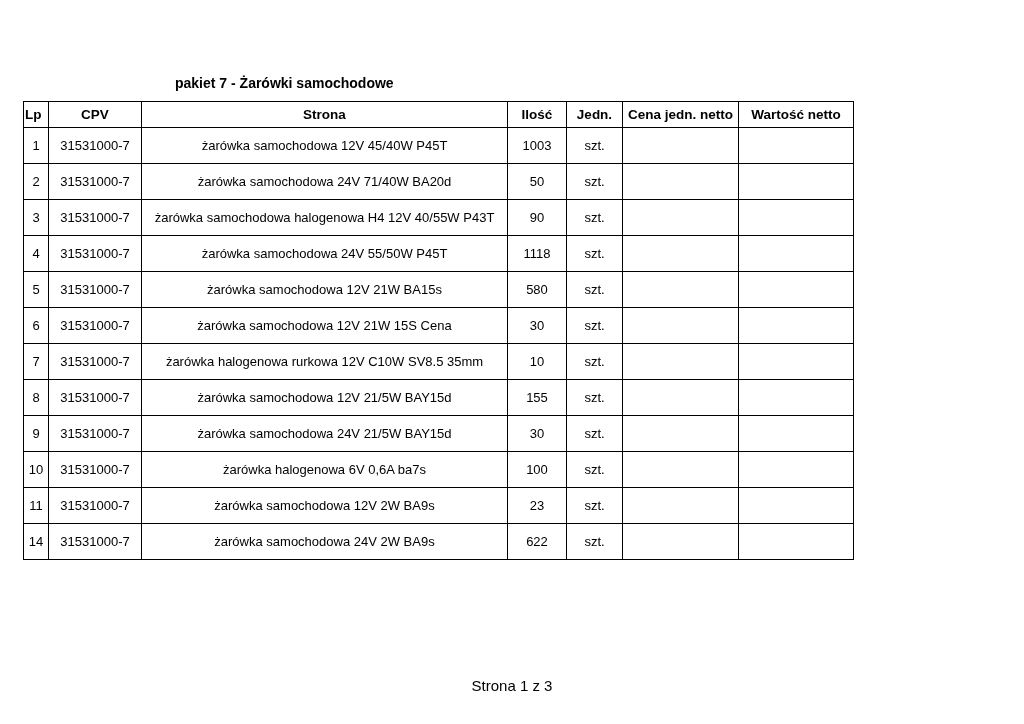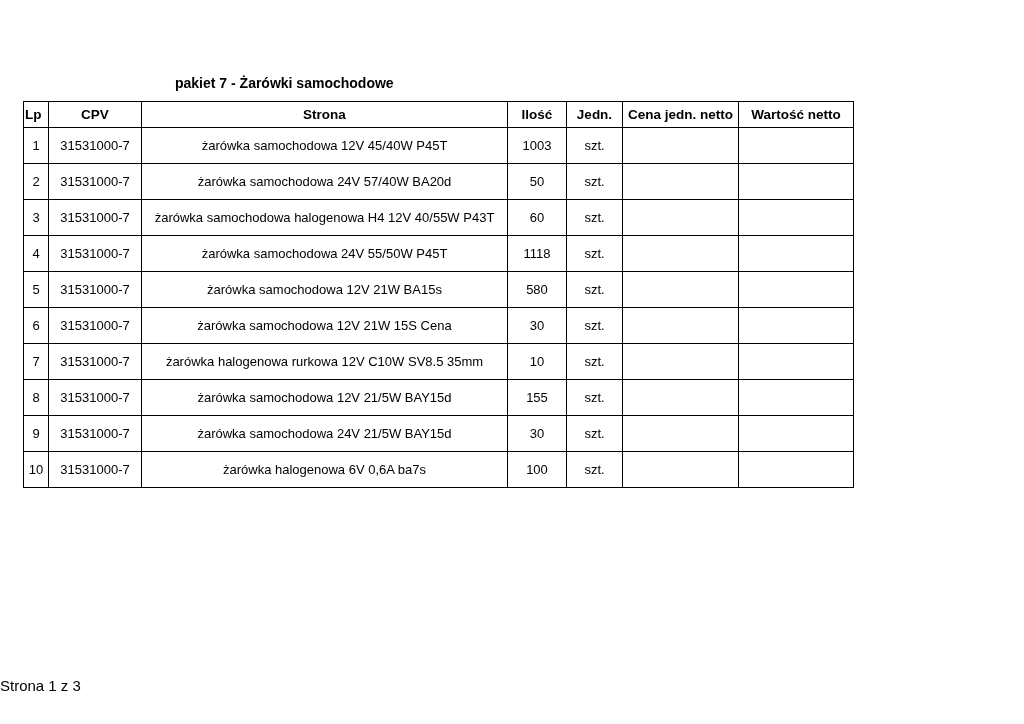--- a/index.html
+++ b/index.html
@@ -46,21 +46,21 @@
   .items-table th.col-lp { text-align: left; padding-left: 1px; }
   .items-table td {
     height: 36px;
     padding: 0 2px;
   }
   .page-footer {
     position: absolute;
     left: 0;
     top: 677px;
     width: 1024px;
-    text-align: left;
+    text-align: center;
     font-size: 15px;
   }
 </style>
 </head>
 <body>
 
 <div class="doc">
 
   <div class="doc-title">pakiet 7 - Żarówki samochodowe</div>
 
@@ -91,31 +91,31 @@
           <td>31531000-7</td>
           <td>żarówka samochodowa 12V 45/40W P45T</td>
           <td>1003</td>
           <td>szt.</td>
           <td></td>
           <td></td>
         </tr>
         <tr>
           <td>2</td>
           <td>31531000-7</td>
-          <td>żarówka samochodowa 24V 57/40W BA20d</td>
+          <td>żarówka samochodowa 24V 71/40W BA20d</td>
           <td>50</td>
           <td>szt.</td>
           <td></td>
           <td></td>
         </tr>
         <tr>
           <td>3</td>
           <td>31531000-7</td>
           <td>żarówka samochodowa halogenowa H4 12V 40/55W P43T</td>
-          <td>60</td>
+          <td>90</td>
           <td>szt.</td>
           <td></td>
           <td></td>
         </tr>
         <tr>
           <td>4</td>
           <td>31531000-7</td>
           <td>żarówka samochodowa 24V 55/50W P45T</td>
           <td>1118</td>
           <td>szt.</td>
@@ -169,18 +169,36 @@
         </tr>
         <tr>
           <td>10</td>
           <td>31531000-7</td>
           <td>żarówka halogenowa 6V 0,6A ba7s</td>
           <td>100</td>
           <td>szt.</td>
           <td></td>
           <td></td>
         </tr>
+        <tr>
+          <td>11</td>
+          <td>31531000-7</td>
+          <td>żarówka samochodowa 12V 2W BA9s</td>
+          <td>23</td>
+          <td>szt.</td>
+          <td></td>
+          <td></td>
+        </tr>
+        <tr>
+          <td>14</td>
+          <td>31531000-7</td>
+          <td>żarówka samochodowa 24V 2W BA9s</td>
+          <td>622</td>
+          <td>szt.</td>
+          <td></td>
+          <td></td>
+        </tr>
       </tbody>
   </table>
 
   <div class="page-footer">Strona 1 z 3</div>
 
 </div>
 
 </body></html>

